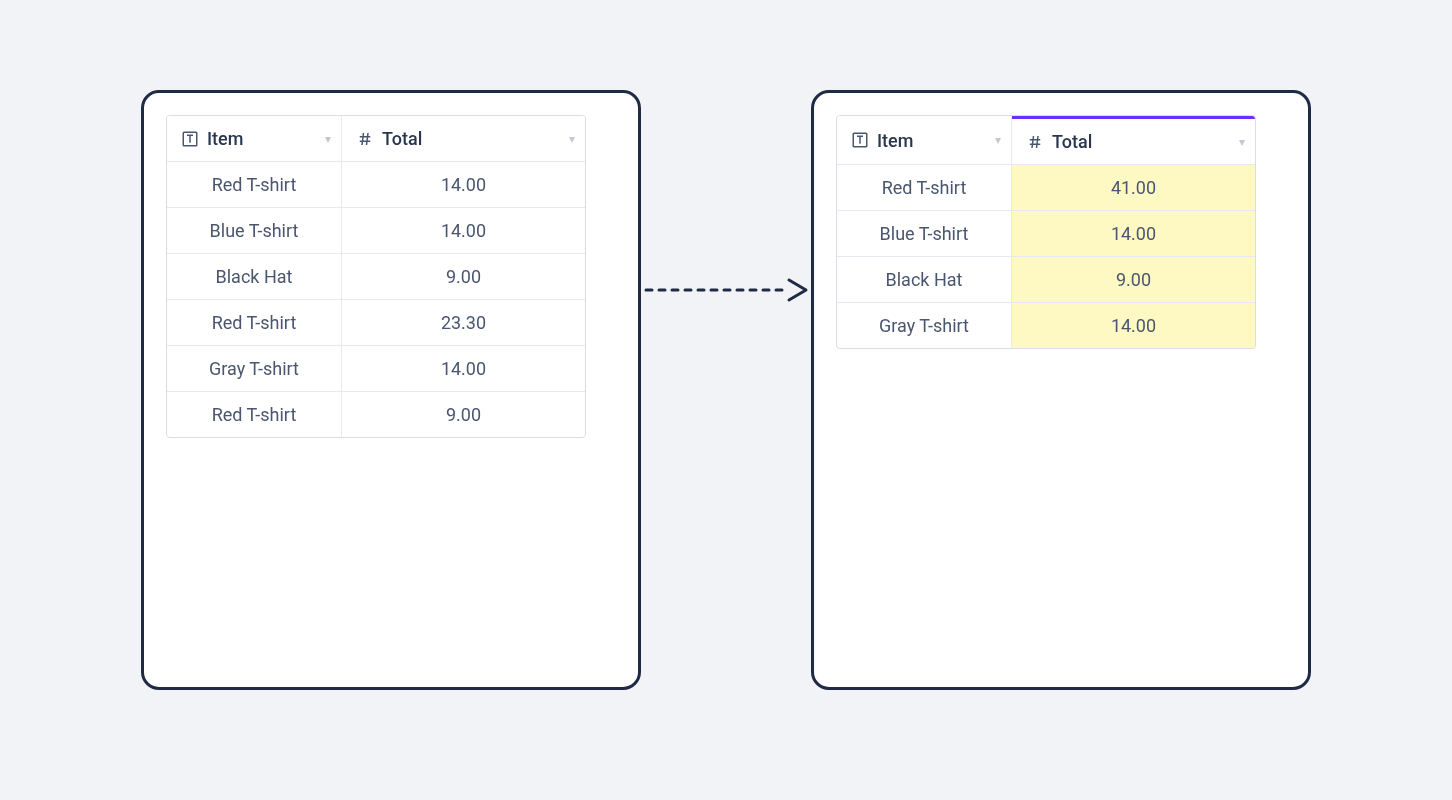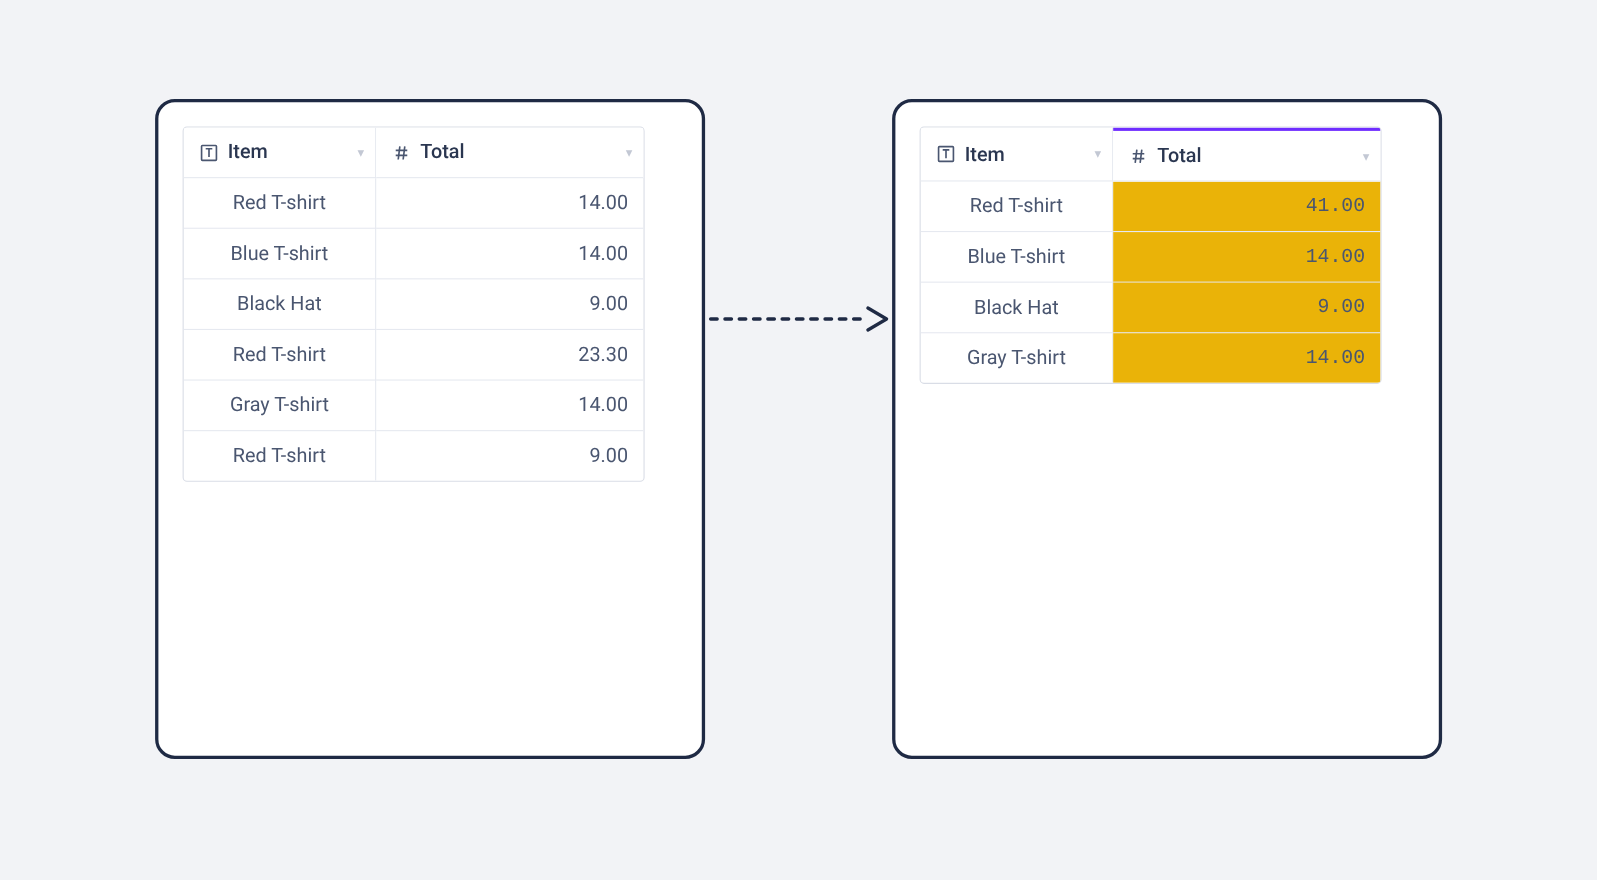--- a/index.html
+++ b/index.html
@@ -57,27 +57,26 @@
     background: #ffffff;
     color: #2a3650;
     font-weight: 500;
     position: relative;
   }
   table.data th:first-child, table.data td:first-child {
     border-right: 1px solid #e6e9f0;
     width: 175px;
   }
   table.data tr:last-child td { border-bottom: none; }
-  table.data td.num { text-align: right; }
+  table.data td.num { }
   table.data.highlight th.total {
     border-top: 3px solid #6f2dff;
   }
   table.data.highlight td.num {
-    background: #eab308;
-    font-family: Liberation Mono, monospace;
+    background: #fef9c3;
   }
   .th-inner {
     display: flex;
     align-items: center;
     gap: 8px;
   }
   .th-caret {
     position: absolute;
     right: 10px;
     top: 50%;

